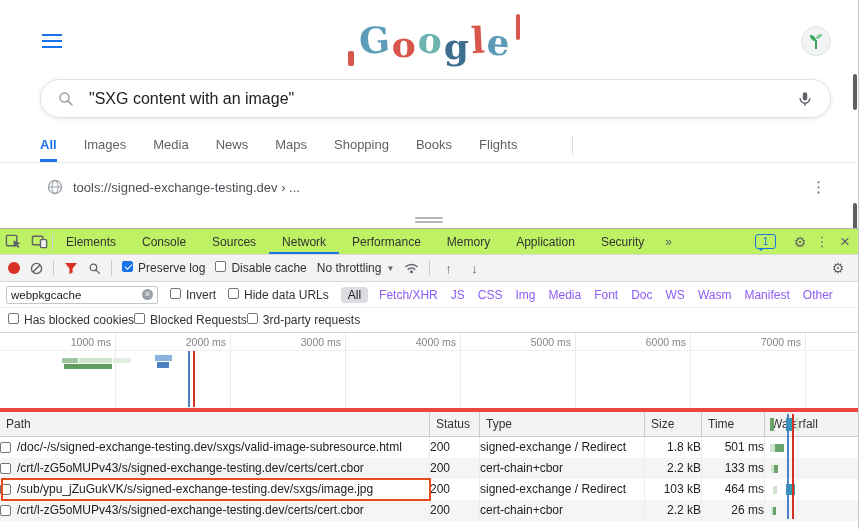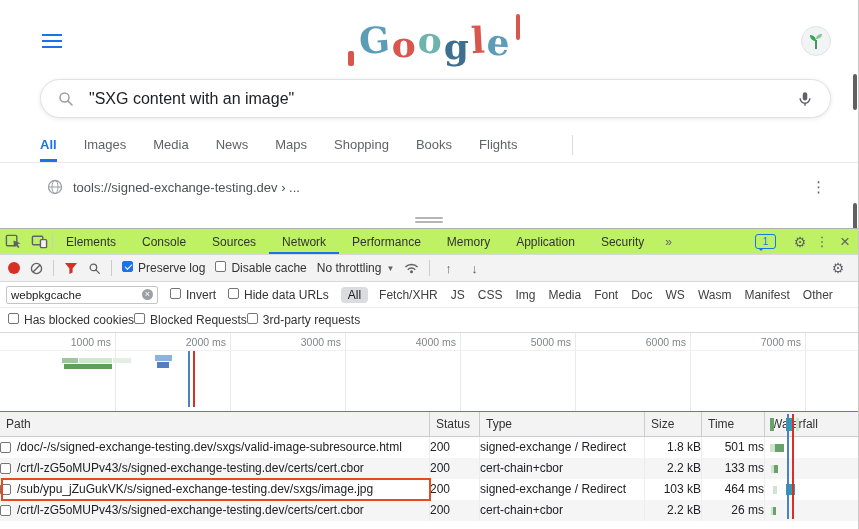--- a/index.html
+++ b/index.html
@@ -58,31 +58,31 @@
   .rec-dot{width:12px;height:12px;border-radius:50%;background:#d93025;cursor:pointer;flex:none}
   .throttle{display:flex;align-items:center;gap:5px;cursor:pointer}
   .caret{font-size:8px;color:#5f6368}
   .g-arrow{font-size:13px;width:16px}
 
   .dt-filterbar{height:26px;background:#fff;border-bottom:1px solid #ececec;display:flex;align-items:center;padding:0 6px;gap:12px;white-space:nowrap}
   .filter-box{width:152px;height:18px;border:1px solid #c5c5c5;border-radius:2px;background:#fff;display:flex;align-items:center;padding:0 4px;flex:none}
   .filter-input{border:none;outline:none;flex:1;font-family:"Liberation Sans",sans-serif;font-size:11.5px;color:#202124;min-width:0;background:transparent}
   .clear-btn{width:11px;height:11px;border-radius:50%;background:#9aa0a6;color:#fff;font-size:9px;line-height:11px;text-align:center;cursor:pointer;flex:none}
   .chips{display:flex;align-items:center;gap:9px}
-  .chip{color:#404040;cursor:pointer;padding:1px 2px}
+  .chip{color:#8b5cf6;cursor:pointer;padding:1px 2px}
   .chip.selected{background:#dadce0;color:#202124;border-radius:4px;padding:1px 7px}
 
   .dt-checkrow{height:25px;background:#fff;border-bottom:1px solid #d8d8d8;display:flex;align-items:center;padding:0 8px;white-space:nowrap}
 
   .cb{display:inline-flex;align-items:flex-start;gap:5px;cursor:pointer}
   .box{width:11px;height:11px;border:1px solid #757575;border-radius:2px;background:#fff;position:relative;flex:none}
   .box.checked{background:#1a73e8;border-color:#1a73e8}
   .box.checked::after{content:"";position:absolute;left:1.5px;top:2px;width:6px;height:3px;border-left:1.6px solid #fff;border-bottom:1.6px solid #fff;transform:rotate(-45deg)}
 
-  .dt-overview{position:relative;height:79px;background:#fff;border-bottom:1px solid #ef4444;cursor:crosshair}
+  .dt-overview{position:relative;height:79px;background:#fff;border-bottom:4px solid #ef4444;cursor:crosshair}
   .gridline{position:absolute;top:0;bottom:0;width:1px;background:#eaeaea}
   .tl-sep{position:absolute;left:0;right:0;top:17px;height:1px;background:#f0f0f0}
   .tl-label{position:absolute;top:3px;width:58px;font-size:10.5px;color:#80868b;text-align:right}
   .seg{position:absolute;display:block}
 
   .dt-table{position:relative;height:109px;font-size:12px}
   .t-head,.t-row{display:grid;grid-template-columns:430px 50px 165px 57px 63px auto}
   .t-head{height:25px;line-height:25px;background:#f3f3f3;border-bottom:1px solid #ccc}
   .th{padding:0 6px;border-right:1px solid #ccc;overflow:hidden;white-space:nowrap;cursor:pointer;color:#333}
   .th.wf,.td.wf{border-right:none;position:relative}

